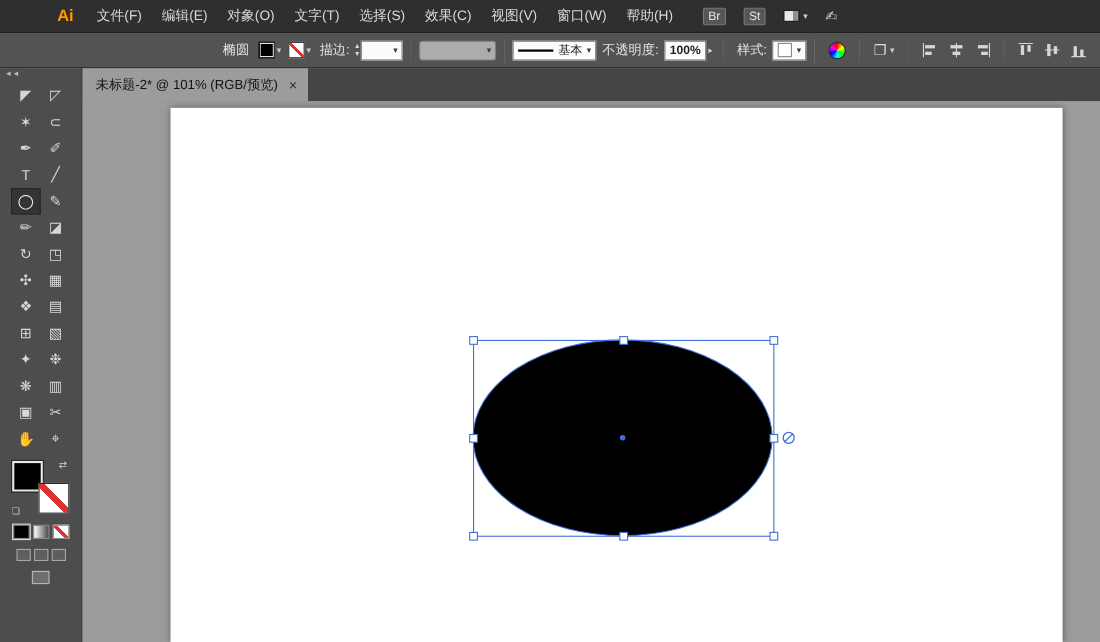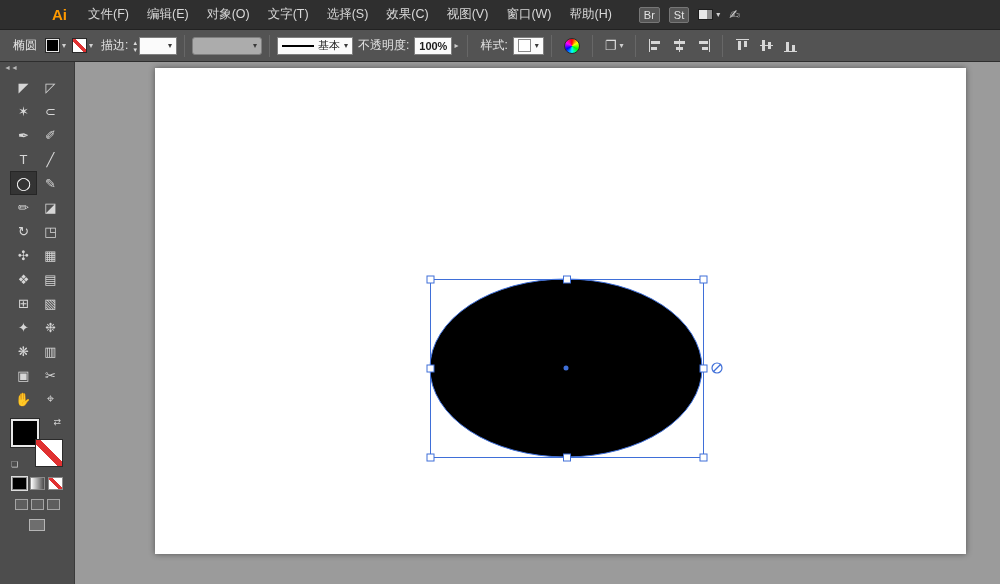--- a/index.html
+++ b/index.html
@@ -5,29 +5,29 @@
   * { margin:0; padding:0; box-sizing:border-box; }
   html,body { width:1000px; height:584px; overflow:hidden; }
   body { font-family:"Liberation Sans","DejaVu Sans",sans-serif; background:#9b9b9b; position:relative; }
   .app { position:absolute; inset:0; display:flex; flex-direction:column; }
 
   
   .menubar { flex:0 0 30px; background:#2f2f2f; display:flex; align-items:center; color:#d8d8d8; font-size:12.5px; border-bottom:1px solid #222;padding-left:42px; }
   .ai-logo { color:#ff9a00; font-weight:bold; font-size:15px; padding:0 12px 0 10px; }
   .menus { display:flex; align-items:flex-start; height:100%; }
   .menu-item { padding:0 9px; line-height:29px; cursor:default; }
-  .menu-right { display:flex; align-items:center; gap:9px; margin-left:18px; }
+  .menu-right { display:flex; align-items:center; gap:16px; margin-left:18px; }
   .badge { background:#565656; border:1px solid #777; border-radius:2px; font-size:11px; padding:1px 4px; color:#e3e3e3; }
   .ws { display:flex; align-items:center; gap:3px; }
   .ws-icon { width:15px; height:11px; border:1px solid #1d1d1d; background:linear-gradient(90deg,#e8e8e8 62%,#8f8f8f 62%); display:inline-block; }
   .caret { font-size:8px; color:#cfcfcf; }
   .share-glyph { font-size:13px; color:#cfcfcf; }
 
   
-  .controlbar { flex:0 0 32px; background:#535353; display:flex; align-items:center; color:#e2e2e2; font-size:12px; padding:0 8px; border-bottom:1px solid #2e2e2e; overflow:hidden; white-space:nowrap; }
+  .controlbar { flex:0 0 32px; background:#535353; display:flex; align-items:center; color:#e2e2e2; font-size:12px; padding:0 8px; border-bottom:1px solid #2e2e2e; overflow:hidden; white-space:nowrap;justify-content:flex-end; }
   .cb-label { margin:0 5px; }
   .vsep { width:1px; height:22px; background:#3c3c3c; border-right:1px solid #676767; margin:0 7px; flex:0 0 auto; }
   .sw { width:15px; height:15px; display:inline-block; border:1px solid #2a2a2a; vertical-align:middle; }
   .sw-fill { background:#000; box-shadow:inset 0 0 0 1px #e8e8e8; }
   .sw-none { background:#fff; background-image:linear-gradient(45deg,transparent 42%,#e03131 42%,#e03131 58%,transparent 58%); }
   .swatch-btn { display:inline-flex; align-items:center; gap:2px; margin:0 3px; }
   .swatch-btn .caret { color:#d0d0d0; }
   .stepper { display:inline-flex; flex-direction:column; justify-content:center; line-height:7px; font-size:7px; color:#ddd; margin-right:2px; }
   .combo { display:inline-flex; align-items:center; background:#fbfbfb; border:1px solid #7f7f7f; height:18px; padding:0 4px; color:#1d1d1d; font-size:11px; gap:4px; }
   .combo .caret { color:#3a3a3a; }
@@ -307,20 +307,26 @@
       <div class="drawmode-row">
         <div class="dm"></div>
         <div class="dm"></div>
         <div class="dm"></div>
       </div>
 
       <div class="screenmode"></div>
     </div>
 
     <div class="docarea">
+      <div class="tabbar">
+        <div class="tab">
+          <span>未标题-2* @ 101% (RGB/预览)</span>
+          <span class="tab-close">×</span>
+        </div>
+      </div>
 
       <div class="canvas">
         <div class="artboard"></div>
         <svg class="overlay" width="925" height="492" viewBox="0 0 925 492">
           <ellipse cx="491" cy="306" rx="136" ry="89" fill="#000000" stroke="#3f6fd8" stroke-width="1"></ellipse>
           <rect x="355.5" y="217.5" width="273" height="178" fill="none" stroke="#3f6fd8" stroke-width="1"></rect>
           <rect class="handle" x="352" y="214" width="7" height="7"></rect>
           <rect class="handle" x="488.5" y="214" width="7" height="7"></rect>
           <rect class="handle" x="625" y="214" width="7" height="7"></rect>
           <rect class="handle" x="352" y="303" width="7" height="7"></rect>

